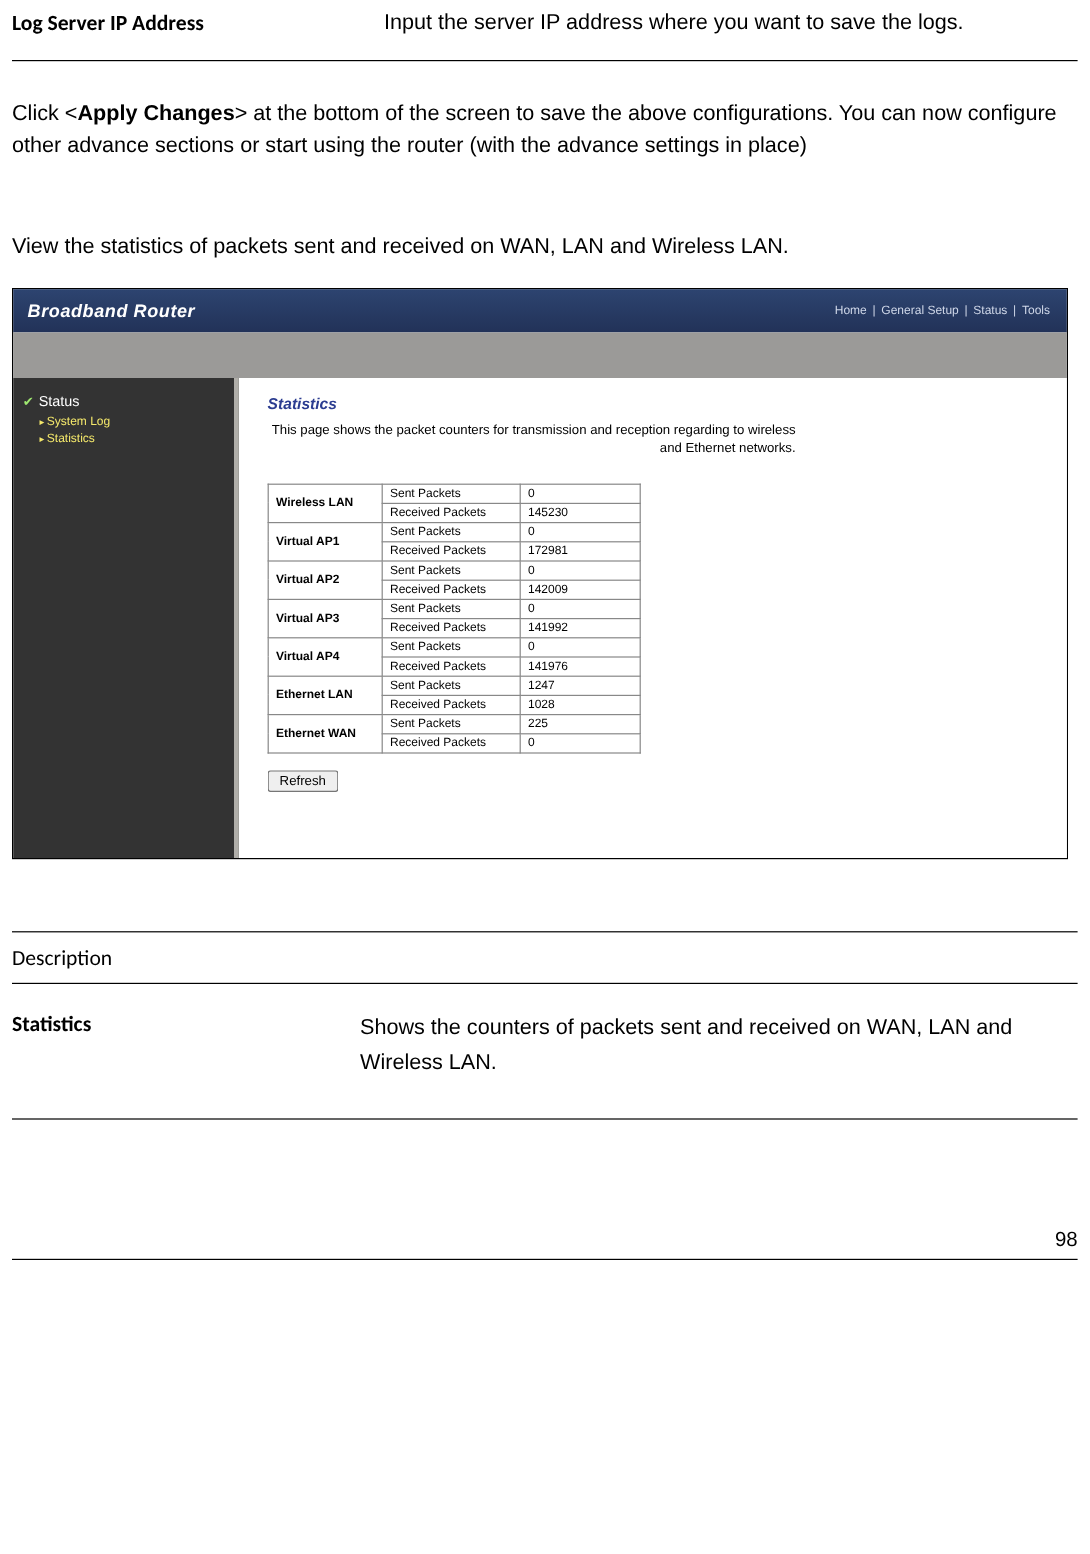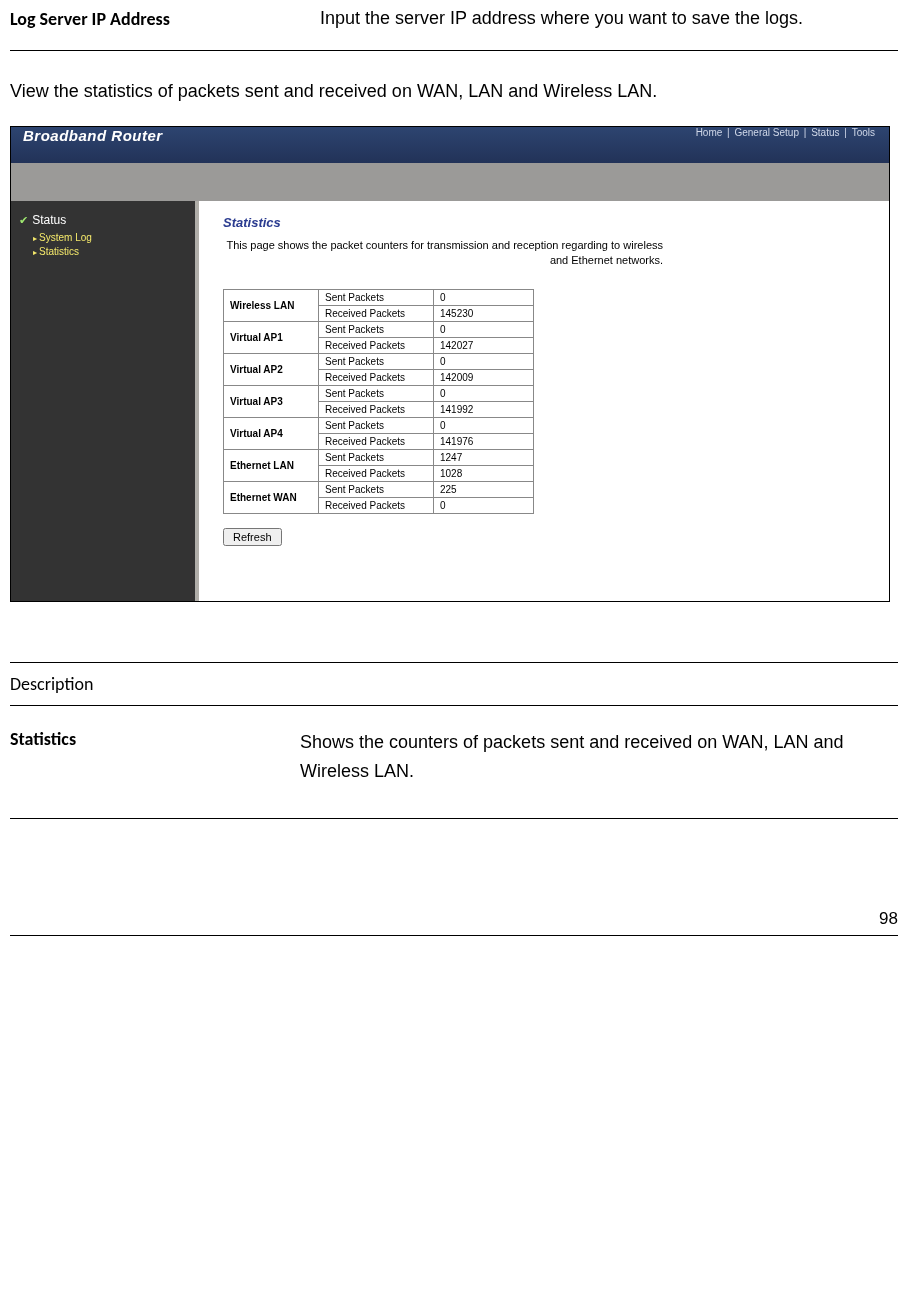--- a/index.html
+++ b/index.html
@@ -57,20 +57,21 @@
     width: 880px;
     border: 1px solid #000;
     font-family: Tahoma, Arial, sans-serif;
     font-size: 11px;
     margin-bottom: 60px;
   }
   .shot-header {
     background: linear-gradient(to bottom, #2d4470 0%, #223258 100%);
     height: 36px;
     display: flex;
+    align-items: center;
     justify-content: space-between;
     padding: 0 12px;
   }
   .brand {
     color: #fff;
     font-style: italic;
     font-weight: bold;
     font-size: 15px;
     letter-spacing: 0.5px;
   }
@@ -213,20 +214,23 @@
 </head>
 <body>
 
 <div class="page">
 
   <div class="param-row">
     <div class="param-name">Log Server IP Address</div>
     <div class="param-desc">Input the server IP address where you want to save the logs.</div>
   </div>
 
+  <div class="body-text">
+    <span>Click &lt;</span><b>Apply Changes</b><span>&gt; at the bottom of the screen to save the above configurations. You can now configure other advance sections or start using the router (with the advance settings in place)</span>
+  </div>
 
 
   <div class="intro">View the statistics of packets sent and received on WAN, LAN and Wireless LAN.</div>
 
   <div class="shot">
     <div class="shot-header">
       <div class="brand">Broadband Router</div>
       <div class="topnav">
         <span>Home</span> |
         <span>General Setup</span> |
@@ -259,21 +263,21 @@
                 <td class="metric">Received Packets</td>
                 <td class="val">145230</td>
               </tr>
               <tr>
                 <td class="iface" rowspan="2">Virtual AP1</td>
                 <td class="metric">Sent Packets</td>
                 <td class="val">0</td>
               </tr>
               <tr>
                 <td class="metric">Received Packets</td>
-                <td class="val">142027</td>
+                <td class="val">172981</td>
               </tr>
               <tr>
                 <td class="iface" rowspan="2">Virtual AP2</td>
                 <td class="metric">Sent Packets</td>
                 <td class="val">0</td>
               </tr>
               <tr>
                 <td class="metric">Received Packets</td>
                 <td class="val">142009</td>
               </tr>

